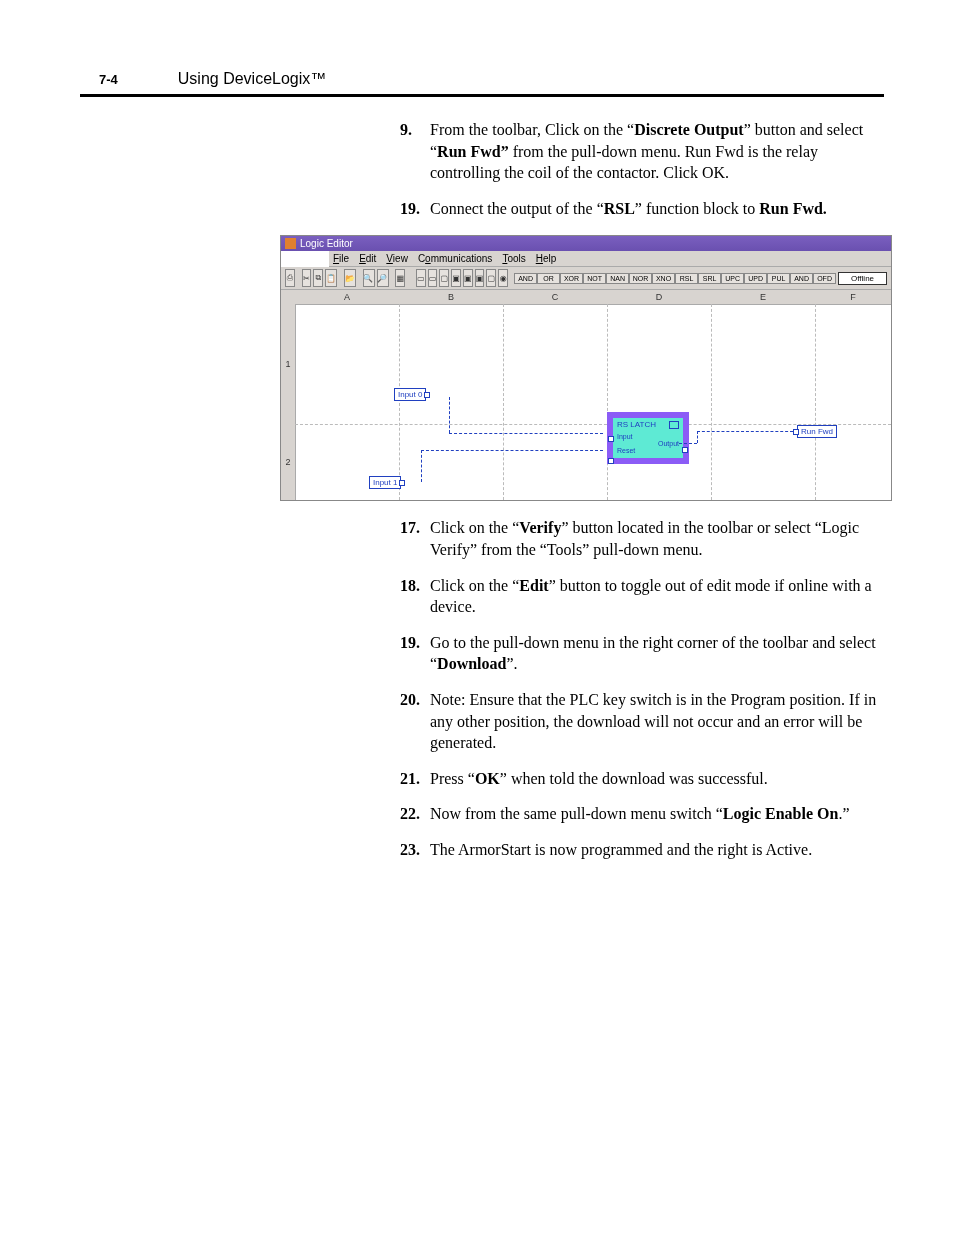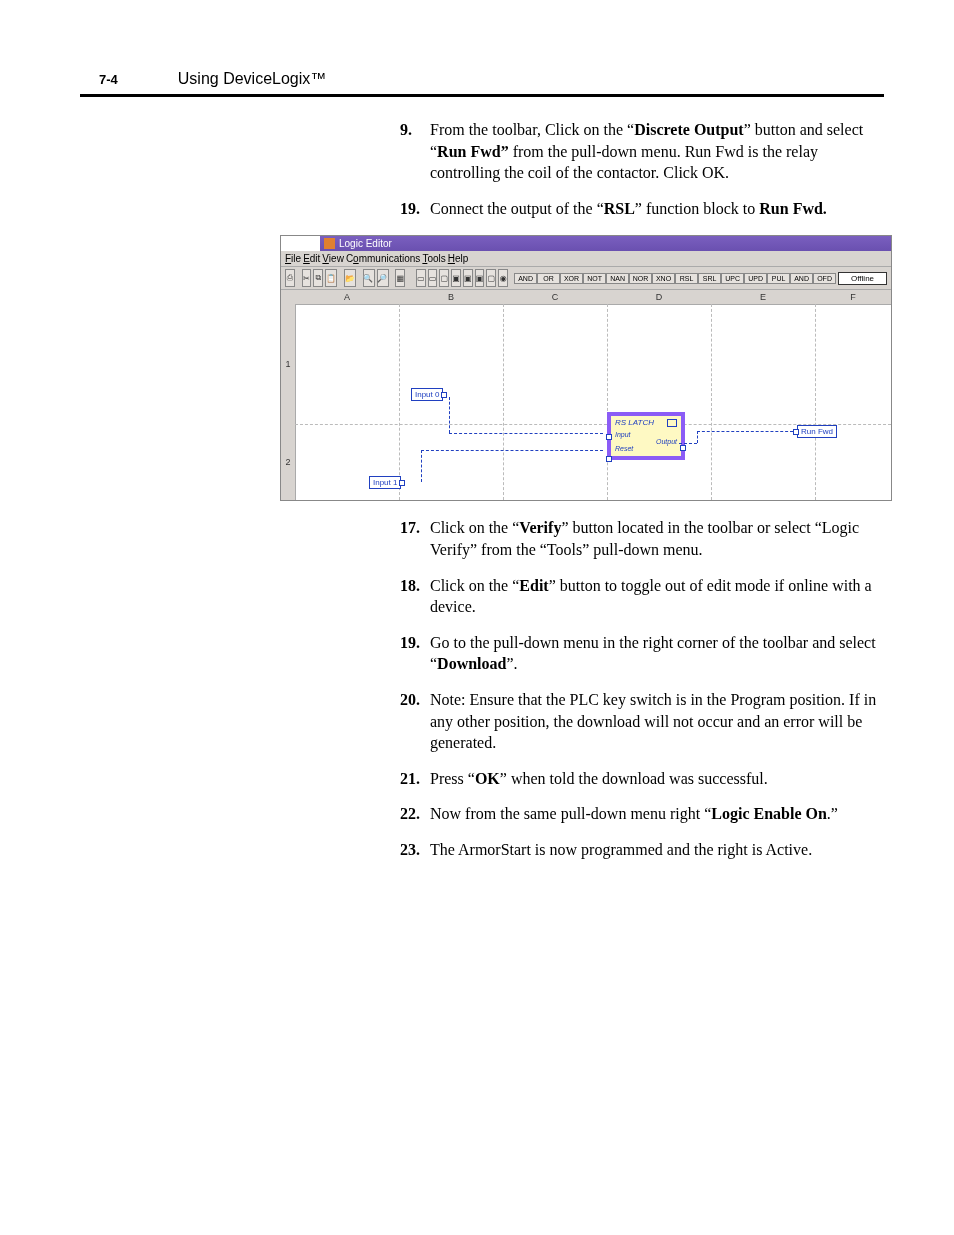--- a/index.html
+++ b/index.html
@@ -59,34 +59,34 @@
     user-select: none;
   }
   .titlebar {
     background: linear-gradient(#7a5fbf,#6a50b0);
     color: #fff;
     display: flex;
     align-items: center;
     gap: 4px;
     padding: 2px 4px;
     font-size: 10px;
-    margin-left: 39px;
   }
   .titlebar-icon {
     width: 11px; height: 11px;
     background: #e08030;
     display: inline-block;
   }
   .menubar {
     background: #d8d4d0;
     padding: 2px 4px;
     display: flex;
-    gap: 2px;
+    gap: 10px;
     font-size: 10px;
     border-bottom: 1px solid #aaa;
+    margin-left: 48px;
   }
   .menubar span u { text-decoration: underline; }
   .toolbar {
     background: #d8d4d0;
     display: flex;
     align-items: center;
     padding: 2px 4px;
     border-bottom: 1px solid #aaa;
     gap: 2px;
   }
@@ -150,27 +150,26 @@
   .io-port-r::after{
     content:"";position:absolute;right:-5px;top:50%;transform:translateY(-50%);
     width:4px;height:4px;border:1px solid #2040c0;background:#fff;
   }
   .io-port-l::before{
     content:"";position:absolute;left:-5px;top:50%;transform:translateY(-50%);
     width:4px;height:4px;border:1px solid #2040c0;background:#fff;
   }
   .fblock {
     position:absolute;
-    border:4px solid #8b5cf6;
-    background:#fef9c3;
+    border:6px solid #8b5cf6;
+    background:#5eead4;
     font-size:8px;
     color:#2040c0;
     padding: 2px 4px 4px 4px;
     width: 62px;
-    font-style: italic;
   }
   .fblock .ftitle { font-weight:normal; margin-bottom:4px; display:flex; justify-content:space-between; align-items:center;}
   .fblock .ftitle .ficon{width:8px;height:6px;border:1px solid #2040c0;}
   .fblock .pin{font-size:7px;}
   .fblock .pin-in{position:absolute;left:-5px;width:4px;height:4px;border:1px solid #2040c0;background:#fff;}
   .fblock .pin-out{position:absolute;right:-5px;width:4px;height:4px;border:1px solid #2040c0;background:#fff;}
   .wire {
     position:absolute; border-top:1px dashed #2040c0;
   }
   .wire-v {
@@ -269,21 +268,21 @@
       <div class="row-header" style="top:14px;height:120px">1</div>
       <div class="row-header" style="top:134px;height:76px">2</div>
 
       <div class="vdash" style="left:118px"></div>
       <div class="vdash" style="left:222px"></div>
       <div class="vdash" style="left:326px"></div>
       <div class="vdash" style="left:430px"></div>
       <div class="vdash" style="left:534px"></div>
       <div class="hdash" style="top:134px"></div>
 
-      <div class="io-box io-port-r" style="left:130px;top:98px">Input 0</div>
+      <div class="io-box io-port-r" style="left:113px;top:98px">Input 0</div>
 
       <div class="io-box io-port-r" style="left:88px;top:186px">Input 1</div>
 
       <div class="fblock" style="left:326px;top:122px">
         <div class="ftitle">
             <span>RS LATCH</span>
             <span class="ficon"></span>
           </div>
         <div class="pin" style="text-align:left">Input</div>
         <div class="pin" style="text-align:right">Output</div>
@@ -321,20 +320,20 @@
     <li>
         <span class="step-num">20.</span>
         <span class="step-text">Note: Ensure that the PLC key switch is in the Program position. If in any other position, the download will not occur and an error will be generated.</span>
       </li>
     <li>
         <span class="step-num">21.</span>
         <span class="step-text"><span>Press “</span><b>OK</b><span>” when told the download was successful.</span></span>
       </li>
     <li>
         <span class="step-num">22.</span>
-        <span class="step-text"><span>Now from the same pull-down menu right “</span><b>Logic Enable On</b><span>.”</span></span>
+        <span class="step-text"><span>Now from the same pull-down menu switch “</span><b>Logic Enable On</b><span>.”</span></span>
       </li>
     <li>
         <span class="step-num">23.</span>
         <span class="step-text">The ArmorStart is now programmed and the right is Active.</span>
       </li>
   </ol>
 </div>
 
 </body></html>

